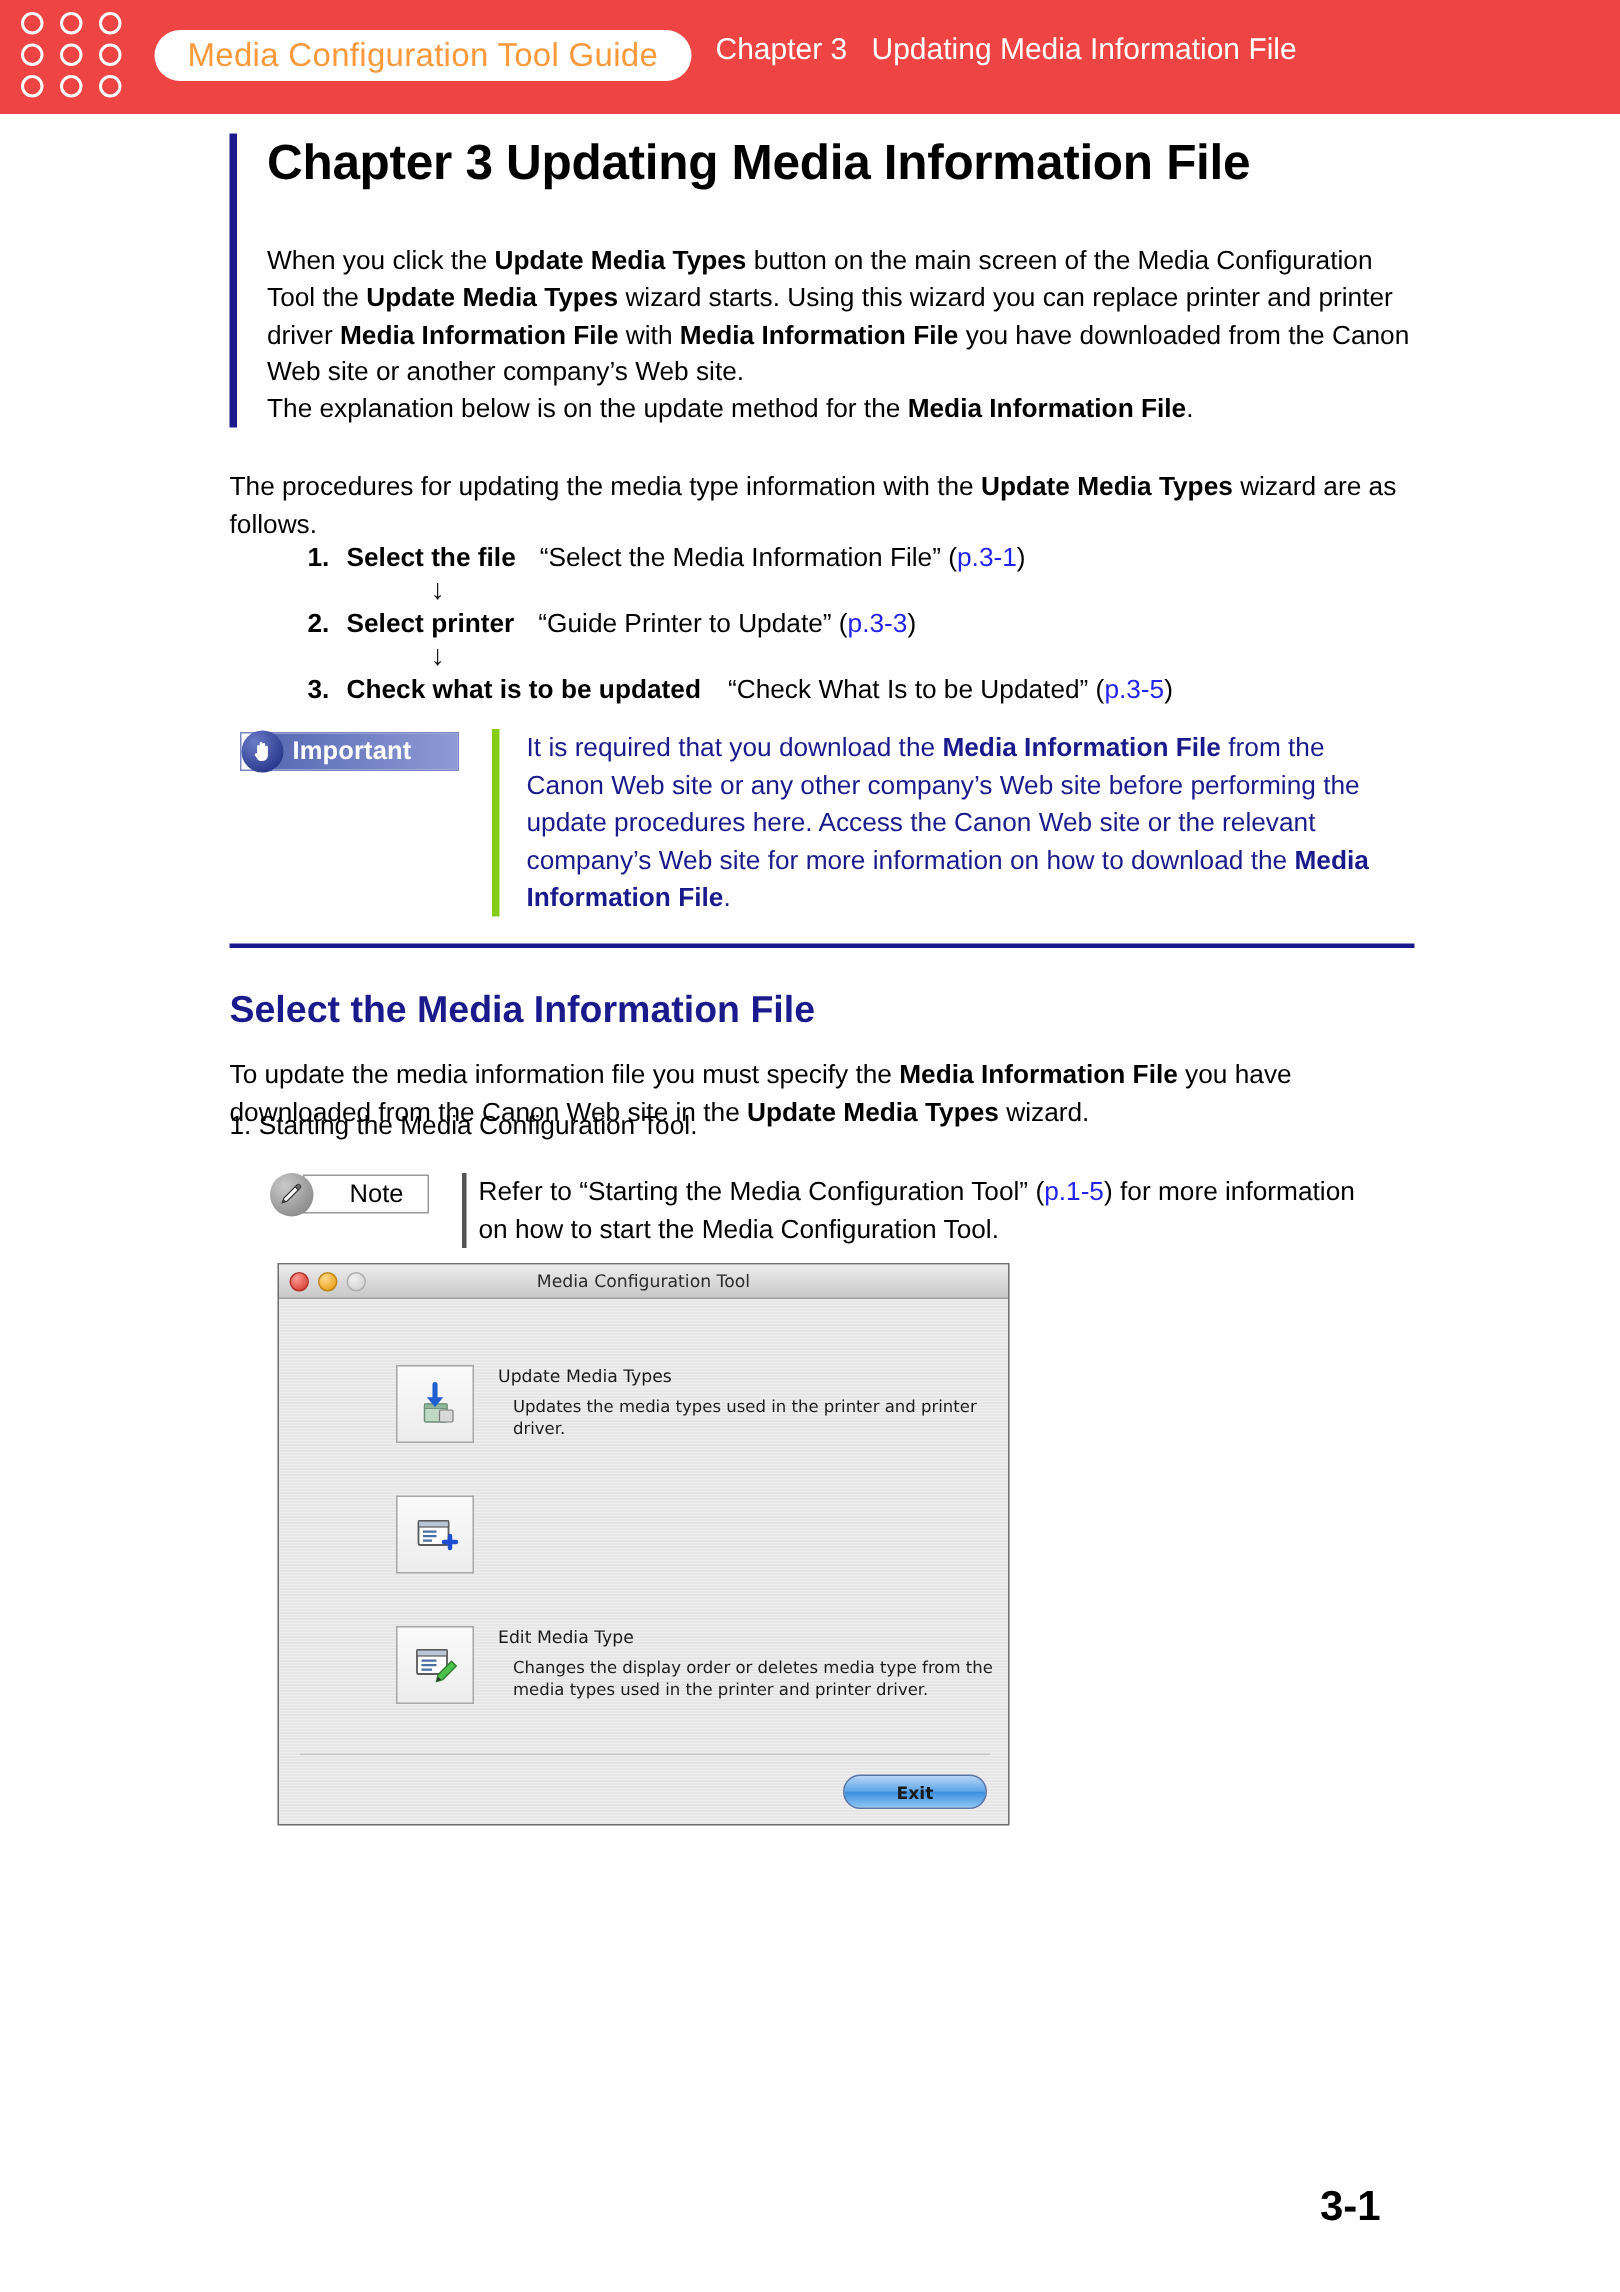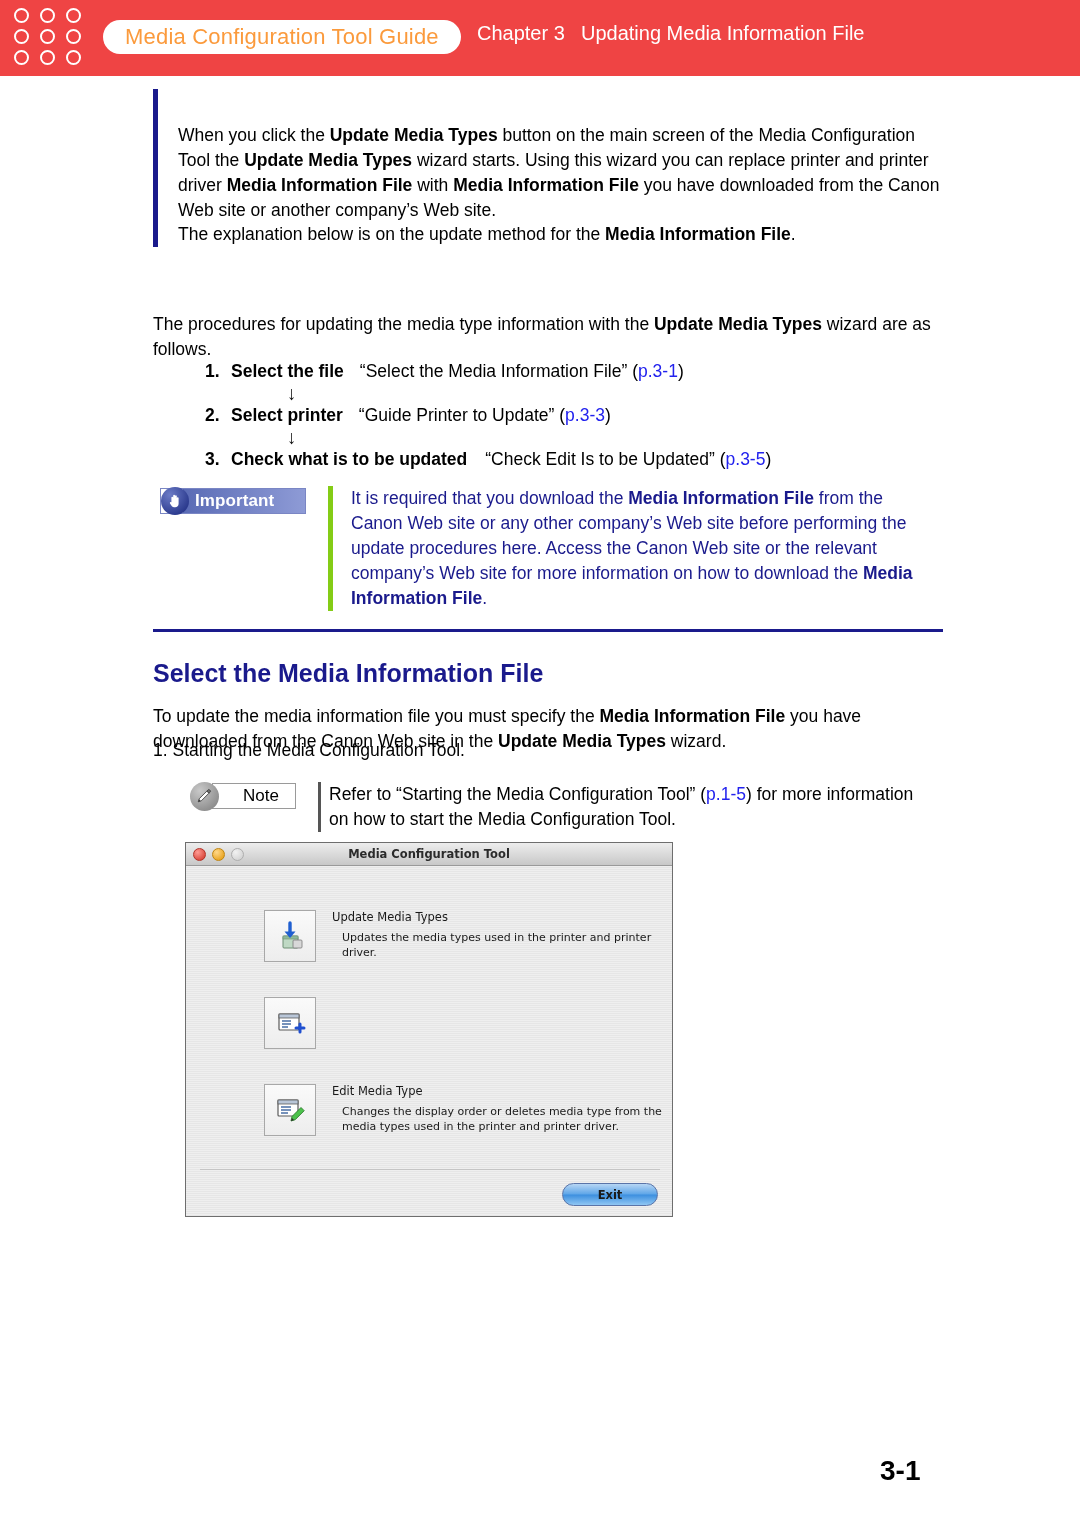--- a/index.html
+++ b/index.html
@@ -215,21 +215,21 @@
   .numbered-1 {
     position: absolute;
     left: 153px; top: 664px;
     font-size: 17.5px;
     white-space: nowrap;
   }
 
   
   .note {
     position: absolute;
-    left: 190px; top: 706px;
+    left: 180px; top: 706px;
     width: 740px;
     display: flex;
     align-items: flex-start;
   }
   .note-badge {
     position: relative;
     width: 106px; height: 27px;
     flex: 0 0 auto;
     margin-top: 1px;
   }
@@ -299,21 +299,21 @@
     border-radius: 50%;
     display: block;
   }
   .tb-lights i.close { background: radial-gradient(circle at 34% 30%, #FF9B93, #D8453A 80%); border:1px solid #B33228;}
   .tb-lights i.min   { background: radial-gradient(circle at 34% 30%, #FFD88A, #E8A31E 80%); border:1px solid #C08511;}
   .tb-lights i.zoom  { background: radial-gradient(circle at 34% 30%, #F2F2F2, #D3D3D3 80%); border:1px solid #AEAEAE;}
   .tb-title {
     width: 100%;
     text-align: center;
     font-size: 11.5px;
-    font-weight: bold;
+    font-weight: normal;
     color: #2B2B2B;
   }
   .app-body {
     position: relative;
     height: 352px;
     background:
       repeating-linear-gradient(to bottom, #EFEFEF 0px, #EFEFEF 1px, #E6E6E6 1px, #E6E6E6 2px);
   }
   .feature {
     position: absolute;
@@ -390,20 +390,21 @@
   <div class="guide-pill">
     <span>Media Configuration Tool Guide</span>
   </div>
   <div class="header-chapter">Chapter 3</div>
   <div class="header-chaptitle">Updating Media Information File</div>
 </div>
 
 <div class="page">
 
   <div class="chapter-block">
+    <h1 class="chapter-title">Chapter 3  Updating Media Information File</h1>
     <p class="intro-para">When you click the <b>Update Media Types</b> button on the main screen of the Media Configuration Tool the <b>Update Media Types</b> wizard starts. Using this wizard you can replace printer and printer driver <b>Media Information File</b> with <b>Media Information File</b> you have downloaded from the Canon Web site or another company’s Web site.<br>The explanation below is on the update method for the <b>Media Information File</b>.</p>
   </div>
 
   <p class="proc-para">The procedures for updating the media type information with the <b>Update Media Types</b> wizard are as follows.</p>
 
   <div class="steps">
     <div class="step-row s1">
       <span class="step-num">1.</span>
       <span class="step-label">Select the file</span>
       <span class="step-ref"><span>“Select the Media Information File” (</span><span class="pref">p.3-1</span><span>)</span></span>
@@ -411,21 +412,21 @@
     <div class="arrow">↓</div>
     <div class="step-row s2">
       <span class="step-num">2.</span>
       <span class="step-label">Select printer</span>
       <span class="step-ref"><span>“Guide Printer to Update” (</span><span class="pref">p.3-3</span><span>)</span></span>
     </div>
     <div class="arrow">↓</div>
     <div class="step-row s3">
       <span class="step-num">3.</span>
       <span class="step-label">Check what is to be updated</span>
-      <span class="step-ref"><span>“Check Edit Is to be Updated” (</span><span class="pref">p.3-5</span><span>)</span></span>
+      <span class="step-ref"><span>“Check What Is to be Updated” (</span><span class="pref">p.3-5</span><span>)</span></span>
     </div>
   </div>
 
   <div class="important">
     <div class="imp-badge">
       <span class="hand">
         <svg width="16" height="16" viewBox="0 0 16 16" aria-hidden="true">
           <path d="M4.4 9.4V4.6c0-.5.4-.9.9-.9s.9.4.9.9v3.1V2.6c0-.5.4-.9.9-.9s.9.4.9.9v5.1V3.2c0-.5.4-.9.9-.9s.9.4.9.9v4.5V5.1c0-.5.4-.9.9-.9s.9.4.9.9v5.6c0 2-1.5 3.6-3.5 3.6H6.9c-1 0-1.7-.5-2.2-1.2L3 10.6c-.3-.4-.2-1 .2-1.3.4-.3.9-.2 1.2.1z" fill="#ffffff"></path>
         </svg>
       </span>

